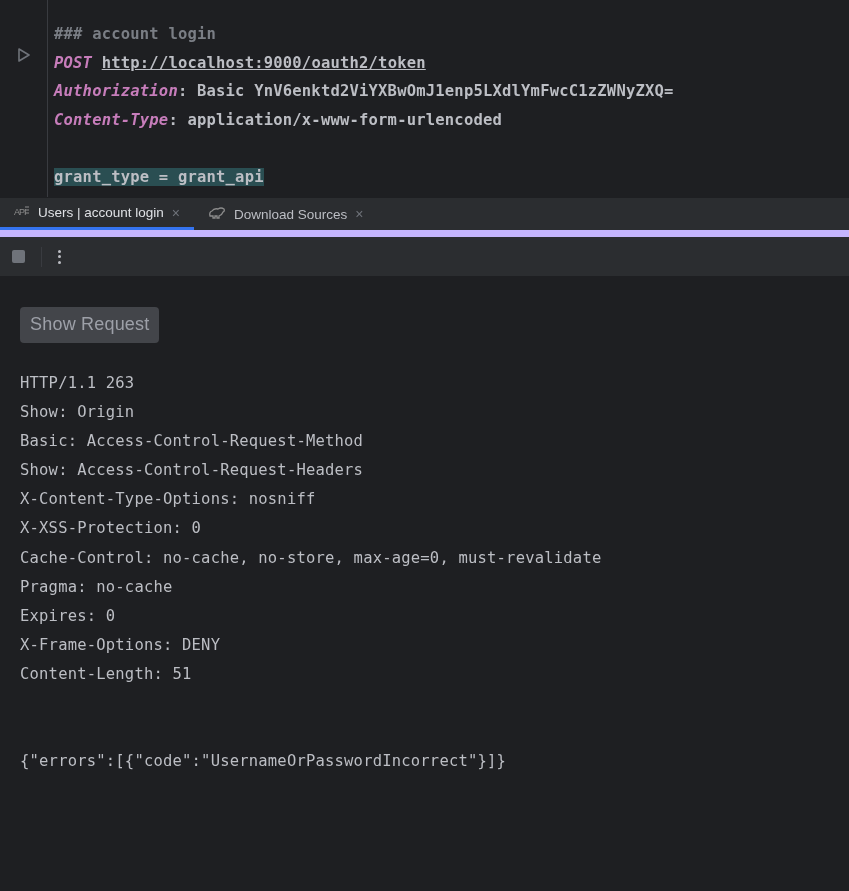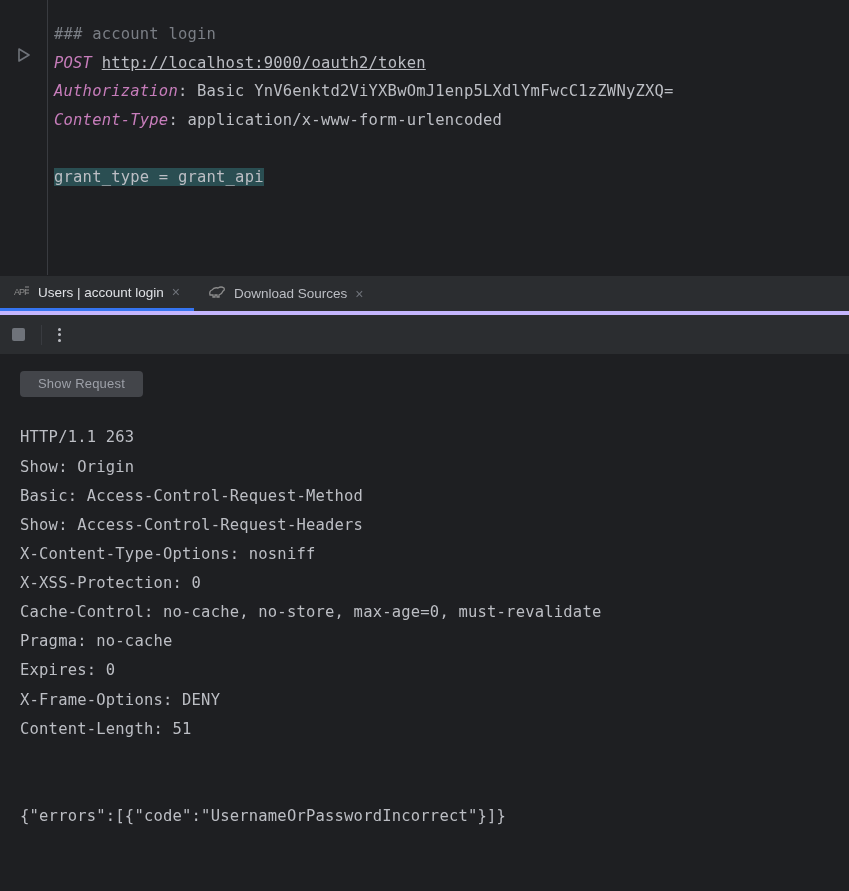--- a/index.html
+++ b/index.html
@@ -7,21 +7,22 @@
     background: #1e1f22;
     font-family: 'SF Mono', 'Monaco', 'Menlo', 'Consolas', monospace;
     font-size: 14px;
     color: #bcbec4;
     width: 849px;
     height: 891px;
     overflow: hidden;
   }
   .editor-area {
     display: flex;
-    height: 275px;
+    height: 197px;
+    font-weight: bold;
   }
   .gutter {
     width: 48px;
     flex-shrink: 0;
     display: flex;
     flex-direction: column;
     align-items: center;
     padding-top: 48px;
     border-right: 1px solid #393b40;
   }
@@ -42,21 +43,21 @@
   .header-name { color: #c77dbb; font-style: italic; }
   .header-value { color: #bcbec4; }
   pre { font-family: inherit; }
   
   .tabs-row {
     display: flex;
     align-items: center;
     height: 40px;
     background: #2b2d30;
     border-top: 1px solid #1e1f22;
-    border-bottom: 4px solid #c4b5fd;
+    border-bottom: 7px solid #c4b5fd;
   }
   .tab {
     display: flex;
     align-items: center;
     gap: 8px;
     padding: 0 14px;
     height: 100%;
     color: #bcbec4;
     font-family: -apple-system, 'Segoe UI', sans-serif;
     font-size: 13.5px;
@@ -113,25 +114,25 @@
     padding: 14px 20px;
     line-height: 1.88;
     font-size: 15.5px;
     letter-spacing: 0.2px;
     color: #bcbec4;
   }
   .show-request {
     display: inline-block;
     background: #43454a;
     color: #9da0a8;
-    padding: 1px 18px;
+    padding: 1px 10px;
     border-radius: 4px;
     font-family: -apple-system, 'Segoe UI', sans-serif;
-    font-size: 13px;
-    margin-top: 2px;
+    font-size: 18px;
+    margin-top: 16px;
     margin-bottom: 26px;
     cursor: pointer;
   }
   
   .editor-pre { white-space: pre; }
   .full-width-hl {
      display: block;
      background: #2a4e52;
      margin-left: -6px;
      padding-left: 6px;

